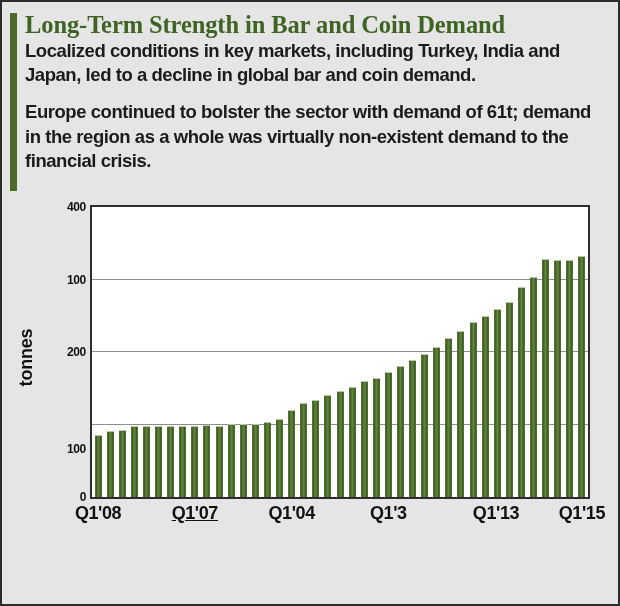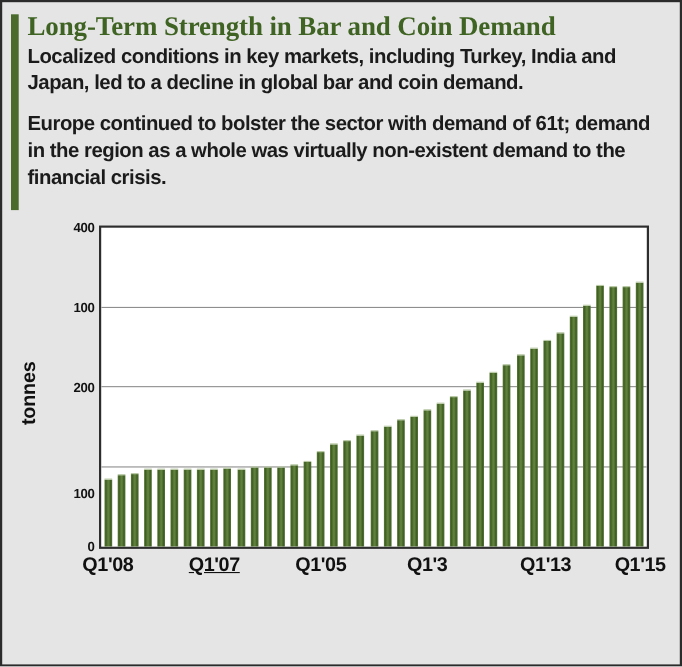--- a/index.html
+++ b/index.html
@@ -237,21 +237,21 @@
           <div class="bar" title="Q2'14: 327" style="left: 450.159px; height: 237.075px; width: 7px;"></div>
           <div class="bar" title="Q3'14: 326" style="left: 462.256px; height: 236.35px; width: 7px;"></div>
           <div class="bar" title="Q4'14: 326" style="left: 474.354px; height: 236.35px; width: 7px;"></div>
           <div class="bar" title="Q1'15: 331" style="left: 486.451px; height: 239.975px; width: 7px;"></div>
         </div>
     </div>
 
     <div id="x-ticks">
         <div class="x-tick-label" style="left: 96.0488px;">Q1'08</div>
         <div class="x-tick-label" style="left: 192.829px; text-decoration: underline;">Q1'07</div>
-        <div class="x-tick-label" style="left: 289.61px;">Q1'05</div>
+        <div class="x-tick-label" style="left: 289.61px;">Q1'04</div>
         <div class="x-tick-label" style="left: 386.39px;">Q1'3</div>
         <div class="x-tick-label" style="left: 494px;">Q1'13</div>
         <div class="x-tick-label" style="left: 579.951px;">Q1'15</div>
       </div>
   </div>
 
 
 </div>
 
 </body></html>

